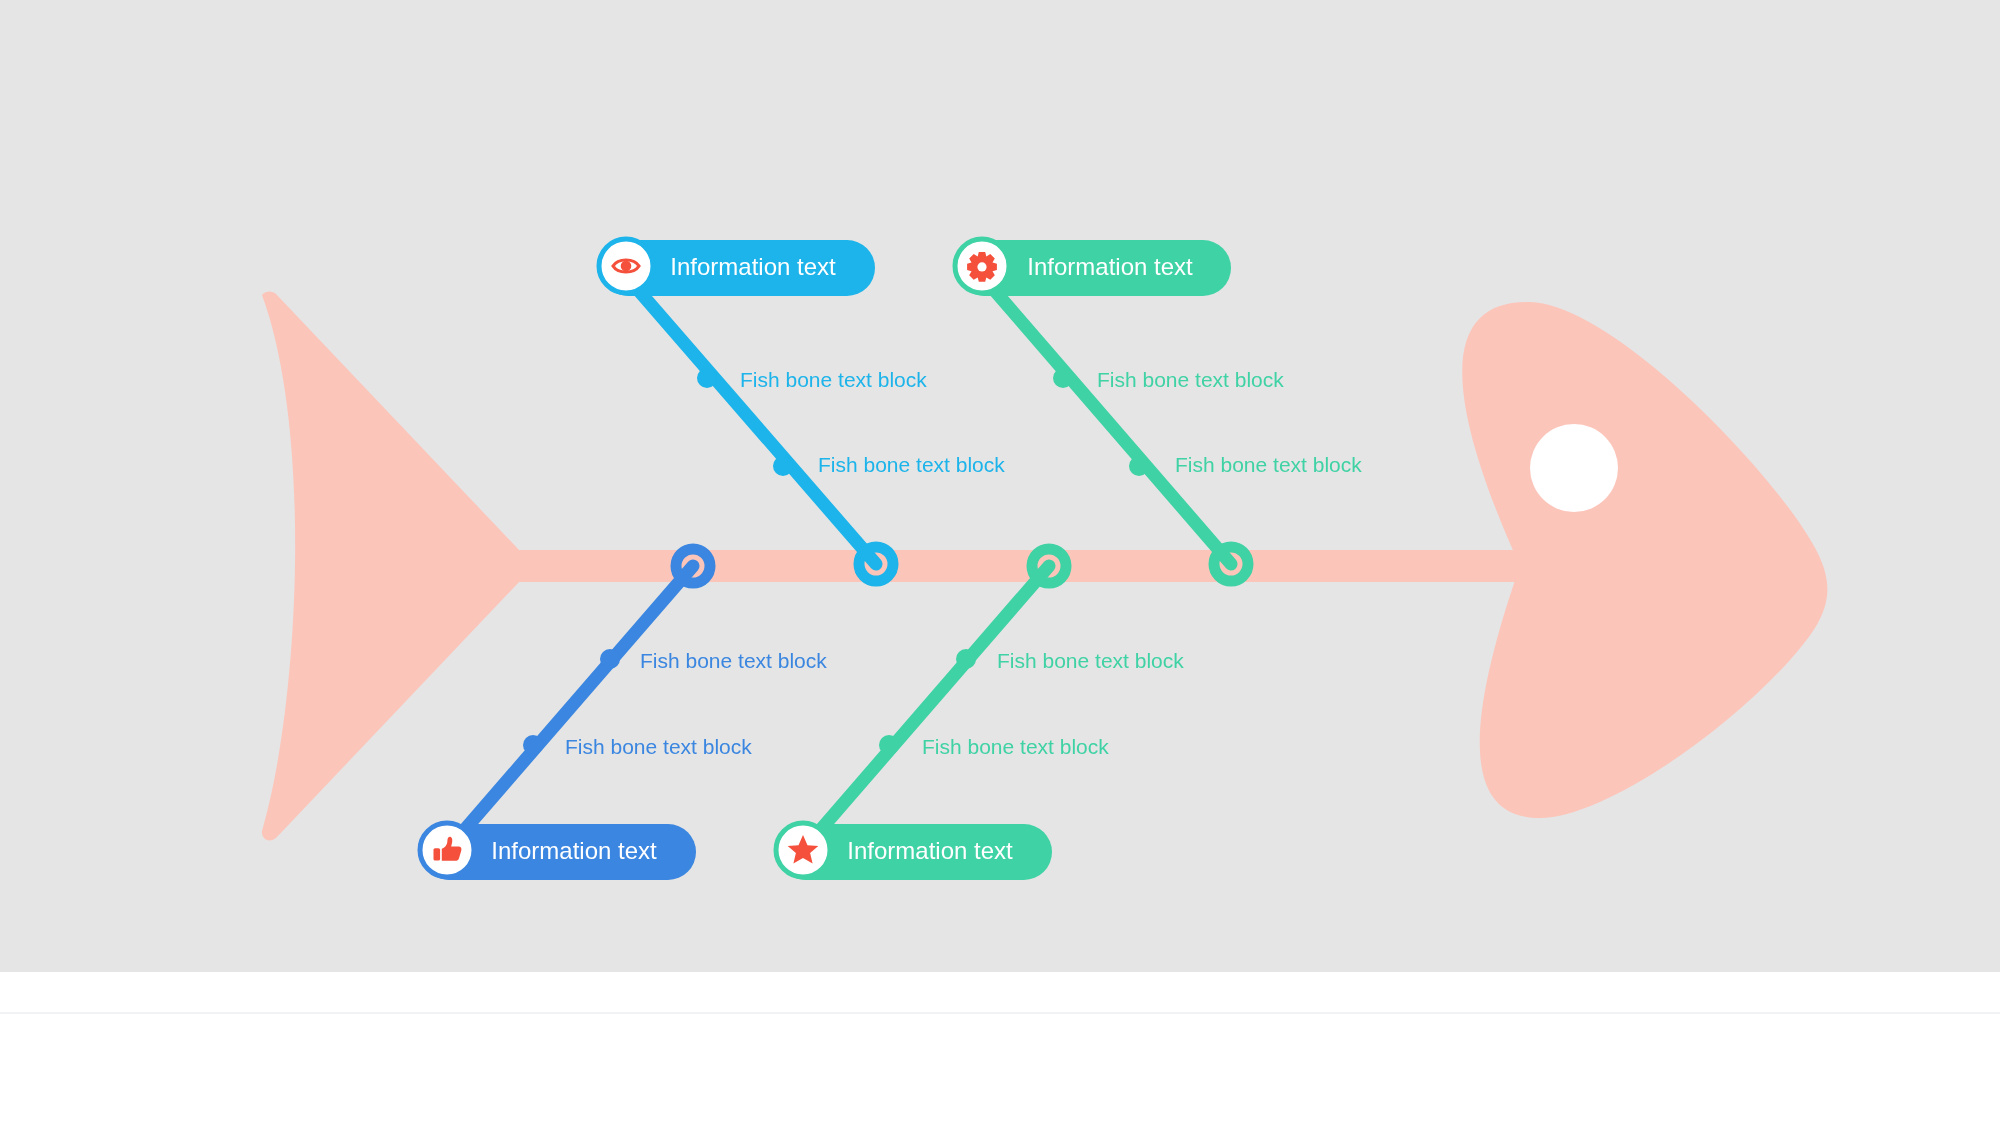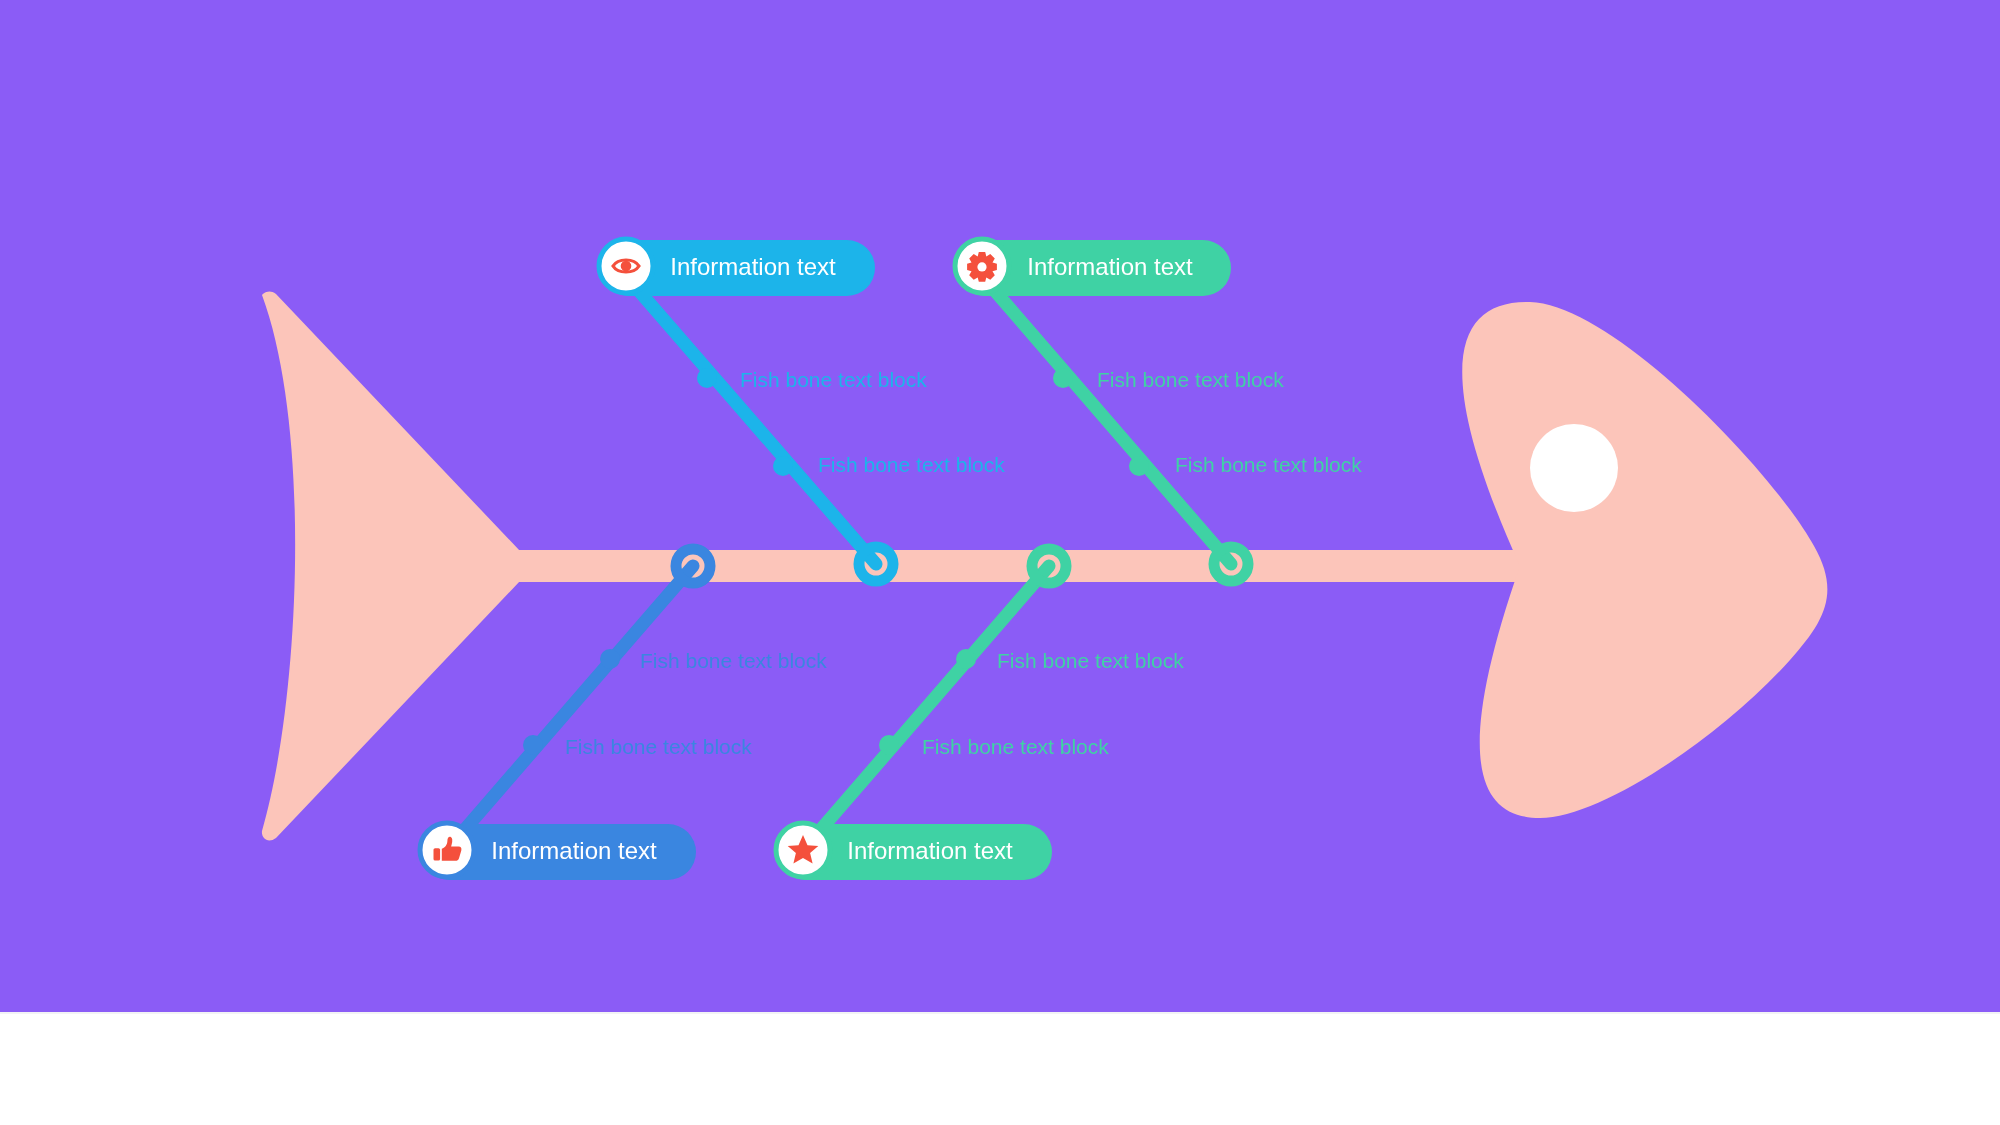--- a/index.html
+++ b/index.html
@@ -12,22 +12,22 @@
     width: 2000px;
     height: 1125px;
     font-family: "Liberation Sans", sans-serif;
     overflow: hidden;
     position: relative;
   }
   #slide {
     position: absolute;
     left: 0; top: 0;
     width: 2000px;
-    height: 1125px;
-    background: #8b5cf6;
+    height: 972px;
+    background: #e5e5e5;
   }
   #diagram-svg {
     position: absolute;
     left: 0; top: 0;
     width: 2000px;
     height: 1125px;
     display: block;
   }
   .pill-label {
     font-family: "Liberation Sans", sans-serif;

